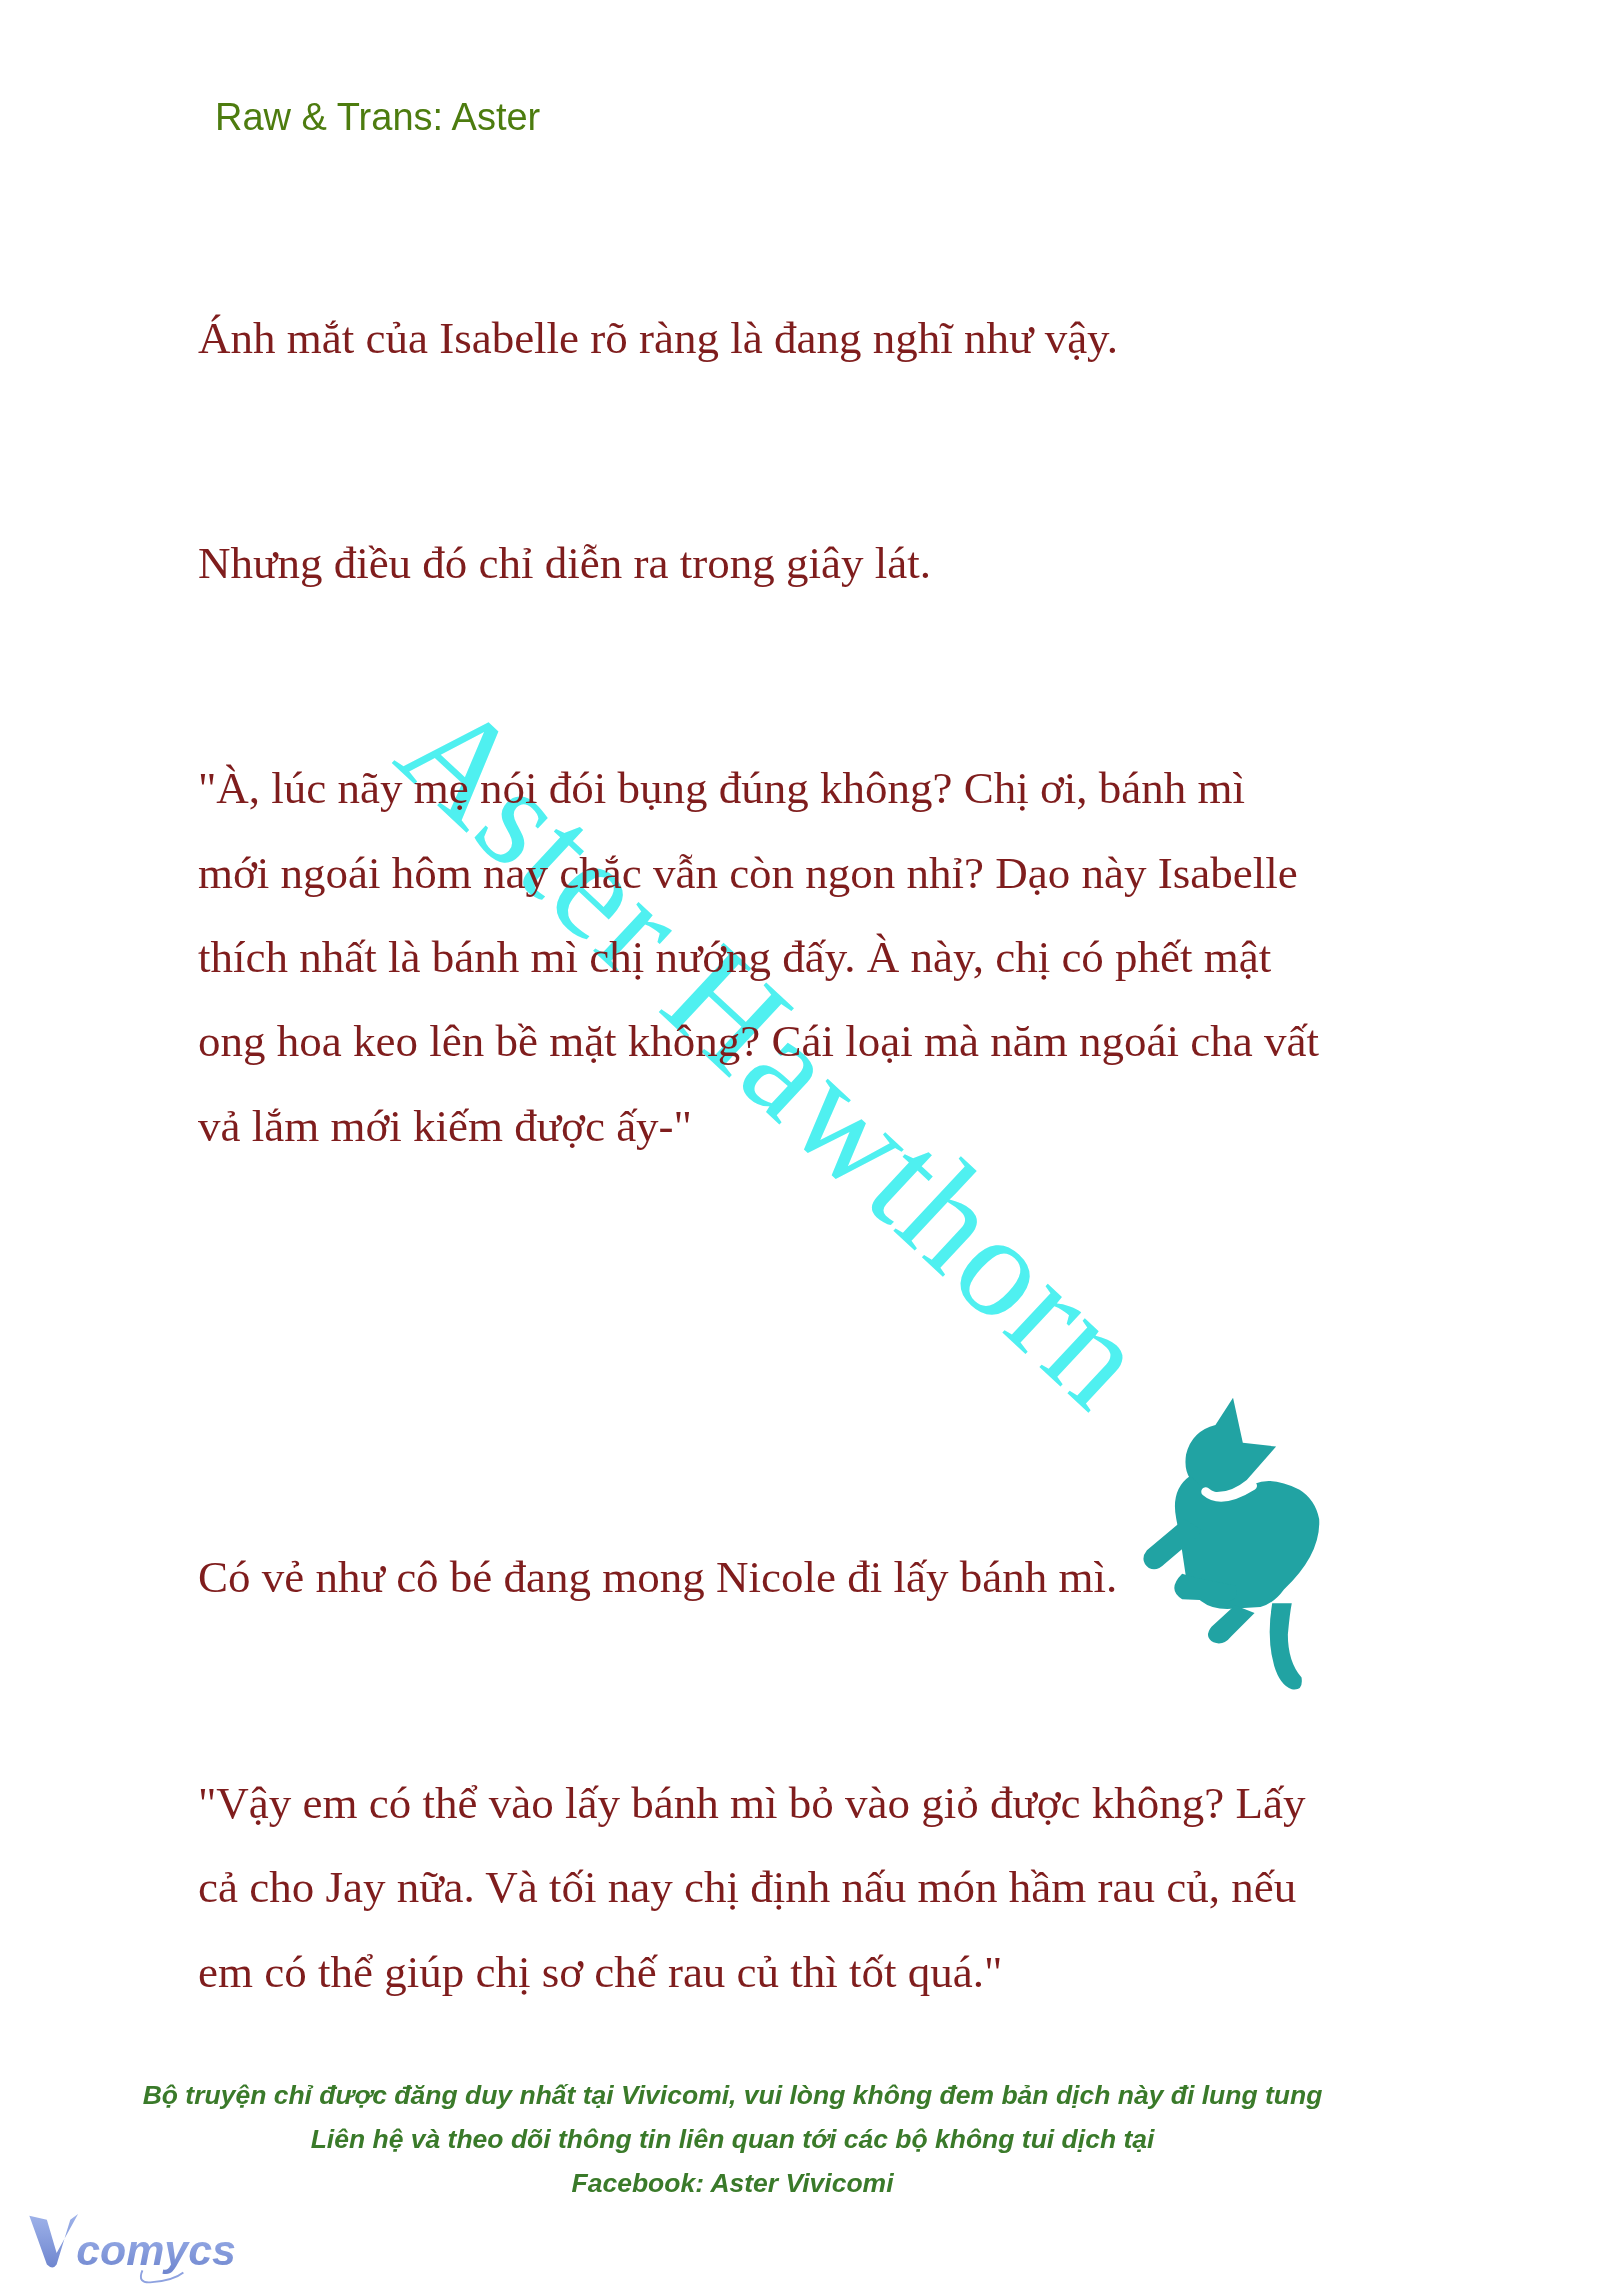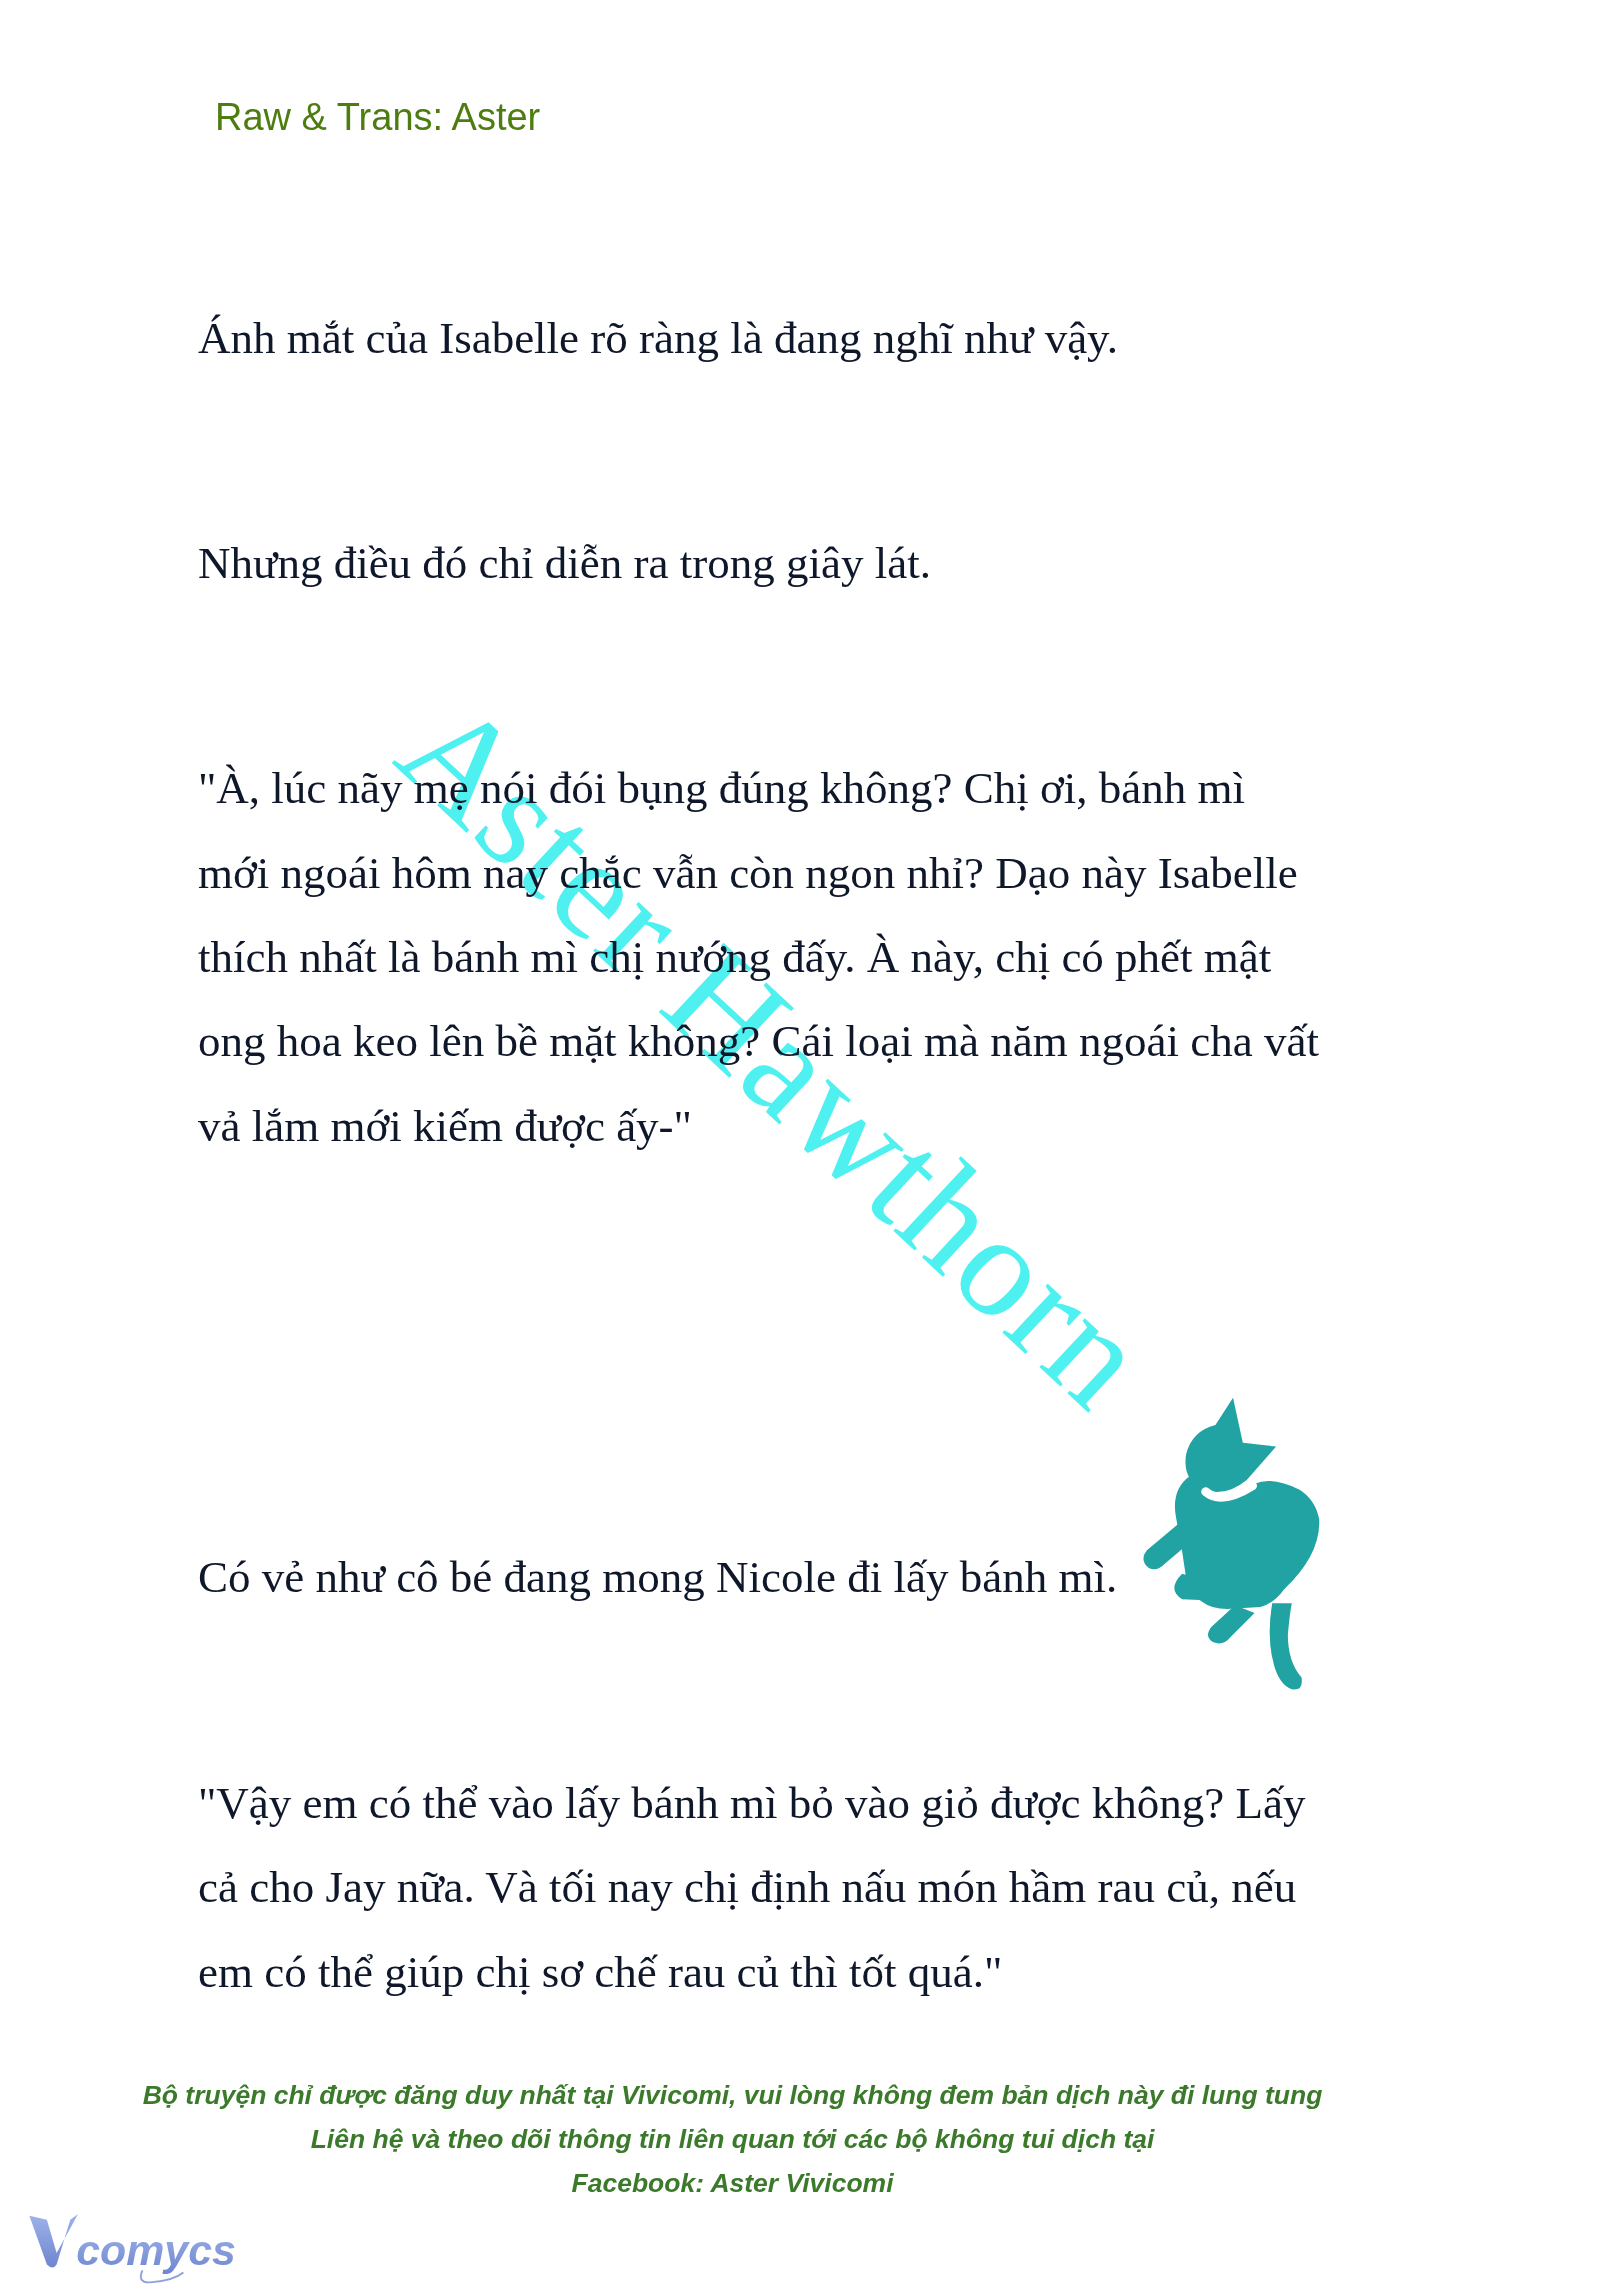--- a/index.html
+++ b/index.html
@@ -16,21 +16,21 @@
       top: 96px;
       font-family: "Liberation Sans", sans-serif;
       font-size: 38px;
       color: #4d7c0f;
     }
     .body-line {
       position: absolute;
       left: 198px;
       font-family: "Liberation Serif", serif;
       font-size: 45px;
-      color: #0f172a;
+      color: #7f1d1d;
       white-space: nowrap;
       line-height: 1;
       z-index: 2;
     }
     .footer-line {
       position: absolute;
       left: 0;
       width: 1465px;
       text-align: center;
       font-family: "Liberation Sans", sans-serif;

